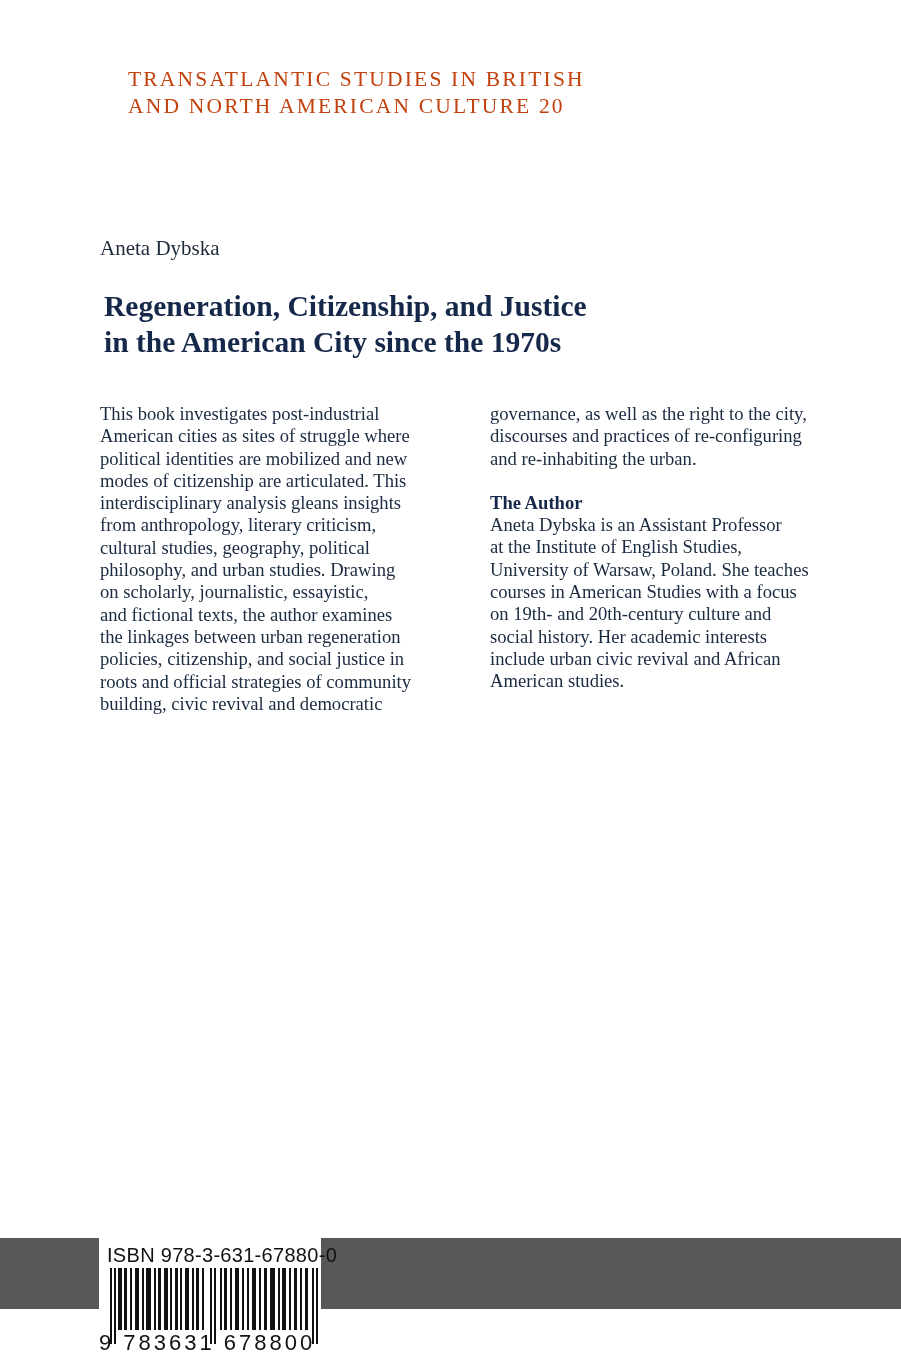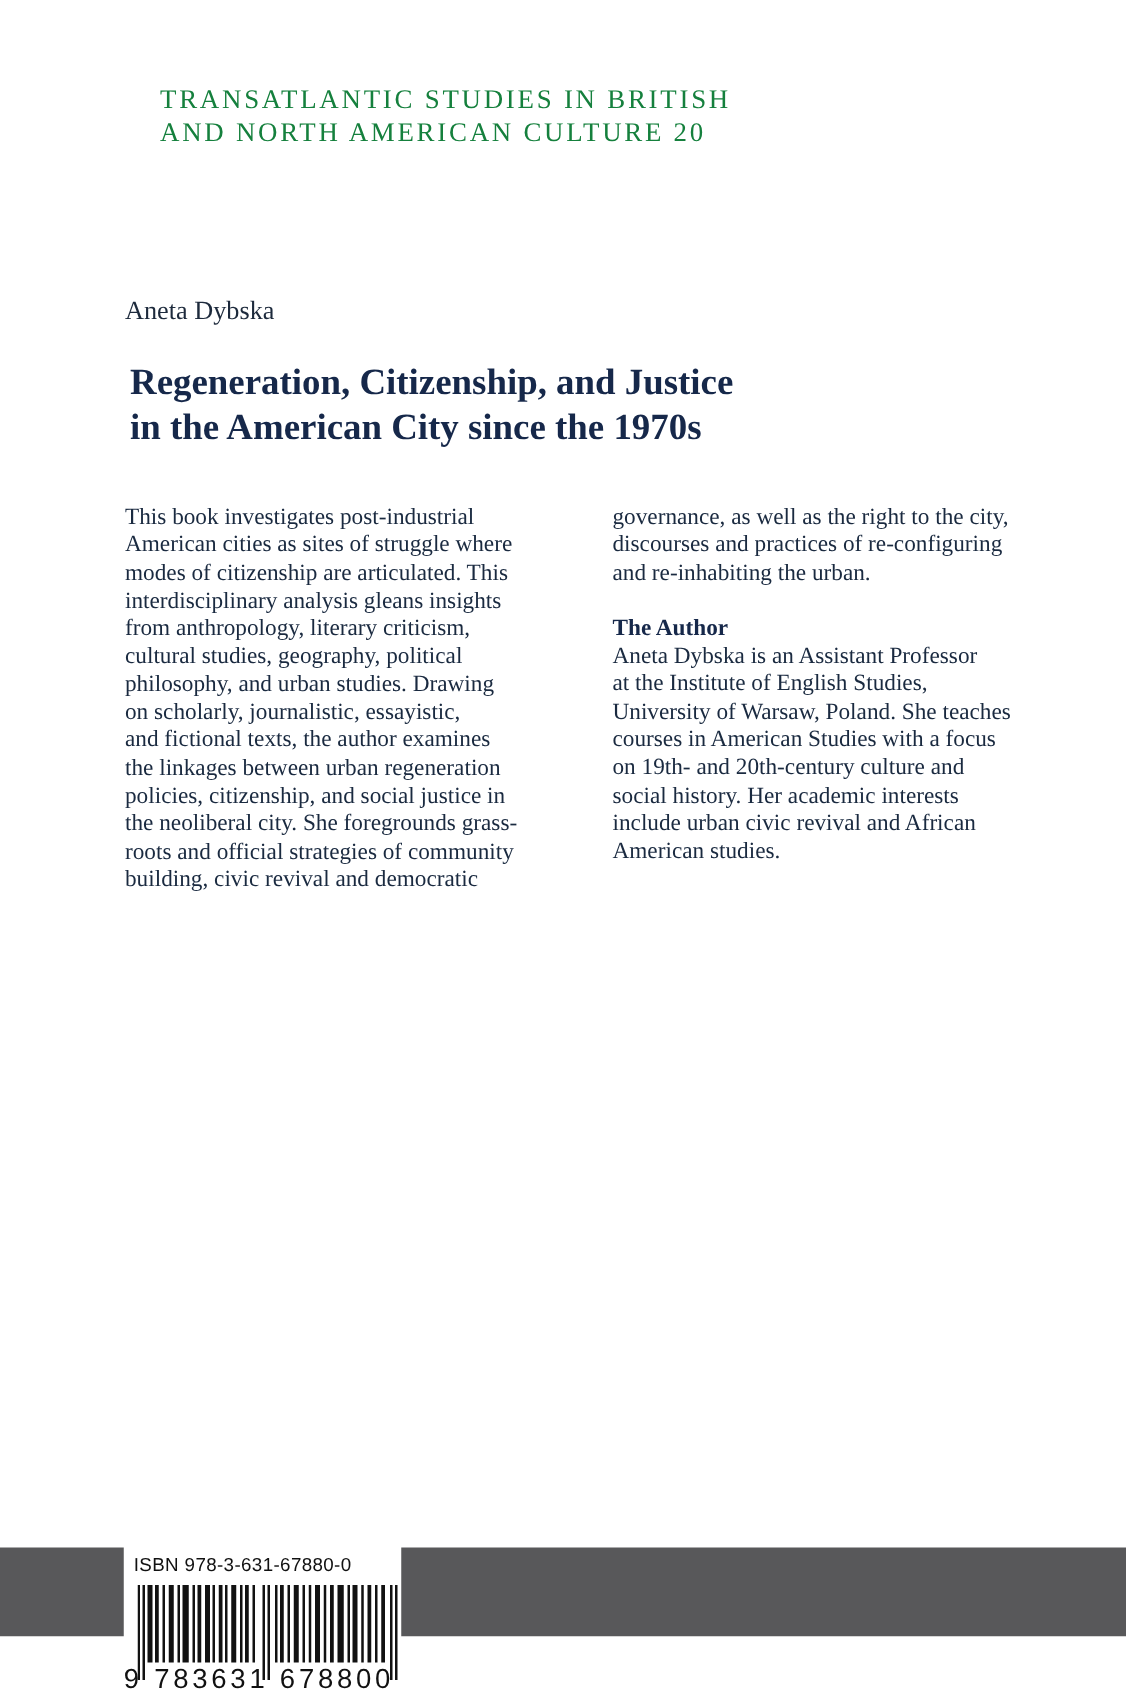--- a/index.html
+++ b/index.html
@@ -3,21 +3,21 @@
 <meta charset="utf-8">
 <style>
   html, body { margin:0; padding:0; }
   body {
     width:901px; height:1360px; background:#ffffff; position:relative; overflow:hidden;
     font-family:"DejaVu Serif", "Liberation Serif", serif; color:#1a2a44;
   }
   .series {
     position:absolute; left:128px; top:66px;
     font-family:"Liberation Serif", serif; font-size:21.5px; letter-spacing:2.2px;
-    line-height:27px; color:#15803d; white-space:nowrap;
+    line-height:27px; color:#c2410c; white-space:nowrap;
   }
   .author-name {
     position:absolute; left:100px; top:236px;
     font-family:"Liberation Serif", serif; font-size:21px; color:#1d2a3c;text-align:center;
   }
   .title {
     position:absolute; left:100px; top:284px; margin:4px;
     font-family:"Liberation Serif", serif; font-weight:bold; font-size:29.5px;
     line-height:36px; color:#16284a; white-space:nowrap;
   }
@@ -30,21 +30,21 @@
   .col .line { display:block; }
   .author-head { font-weight:bold; color:#16284a; margin-top:22px; display:block; }
   .bar-left {
     position:absolute; left:0; top:1238px; width:99px; height:71px; background:#58585a;
   }
   .bar-right {
     position:absolute; left:321px; top:1238px; width:580px; height:71px; background:#58585a;
   }
   .isbn {
     position:absolute; left:107px; top:1244px; font-family:"Liberation Sans", sans-serif;
-    font-size:15px; color:#111; letter-spacing:0.3px; white-space:nowrap;
+    font-size:20px; color:#111; letter-spacing:0.3px; white-space:nowrap;
   }
   .barcode {
     position:absolute; left:110px; top:1268px; width:210px; height:76px;
   }
   .barcode-digits {
     position:absolute; left:99px; top:1330px; font-family:"Liberation Sans", sans-serif;
     font-size:22px; color:#111; letter-spacing:3px; white-space:nowrap;
   }
 </style>
 </head>
@@ -58,30 +58,30 @@
 <div class="author-name">Aneta Dybska</div>
 
 <h1 class="title">
   <span style="display:block">Regeneration, Citizenship, and Justice</span>
   <span style="display:block">in the American City since the 1970s</span>
 </h1>
 
 <div class="col col-left">
   <span class="line">This book investigates post-industrial</span>
   <span class="line">American cities as sites of struggle where</span>
+  <span class="line">political identities are mobilized and new</span>
   <span class="line">modes of citizenship are articulated. This</span>
   <span class="line">interdisciplinary analysis gleans insights</span>
   <span class="line">from anthropology, literary criticism,</span>
   <span class="line">cultural studies, geography, political</span>
   <span class="line">philosophy, and urban studies. Drawing</span>
   <span class="line">on scholarly, journalistic, essayistic,</span>
   <span class="line">and fictional texts, the author examines</span>
   <span class="line">the linkages between urban regeneration</span>
   <span class="line">policies, citizenship, and social justice in</span>
-  <span class="line">the neoliberal city. She foregrounds grass-</span>
   <span class="line">roots and official strategies of community</span>
   <span class="line">building, civic revival and democratic</span>
 </div>
 
 <div class="col col-right">
   <span class="line">governance, as well as the right to the city,</span>
   <span class="line">discourses and practices of re-configuring</span>
   <span class="line">and re-inhabiting the urban.</span>
   <span class="author-head">The Author</span>
   <span class="line">Aneta Dybska is an Assistant Professor</span>

